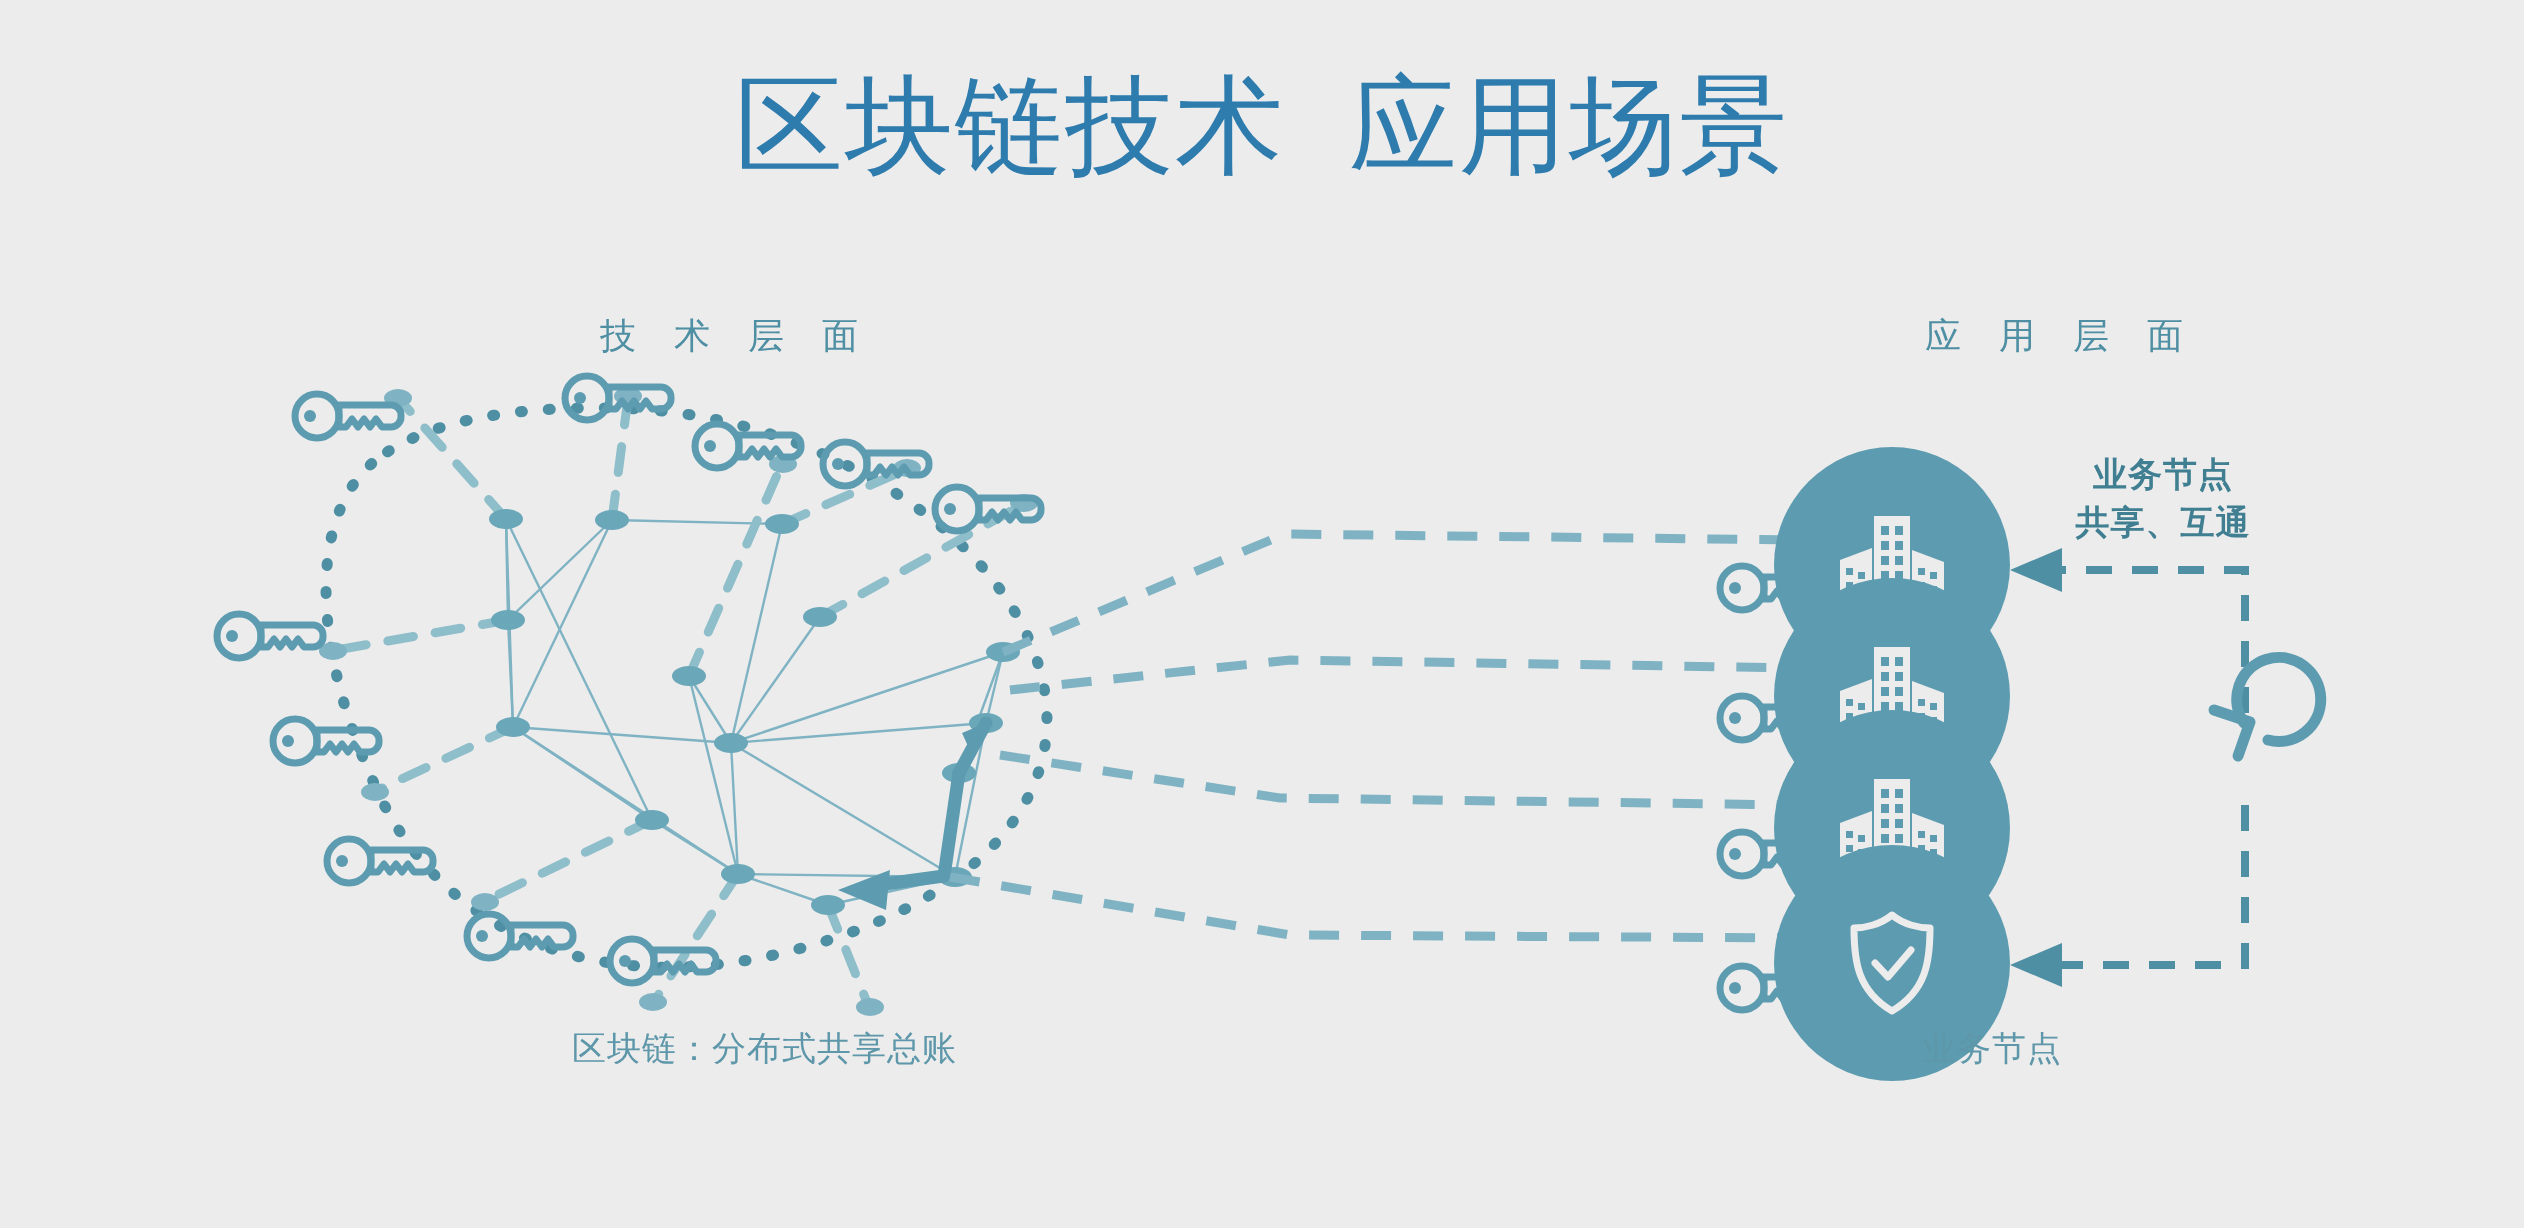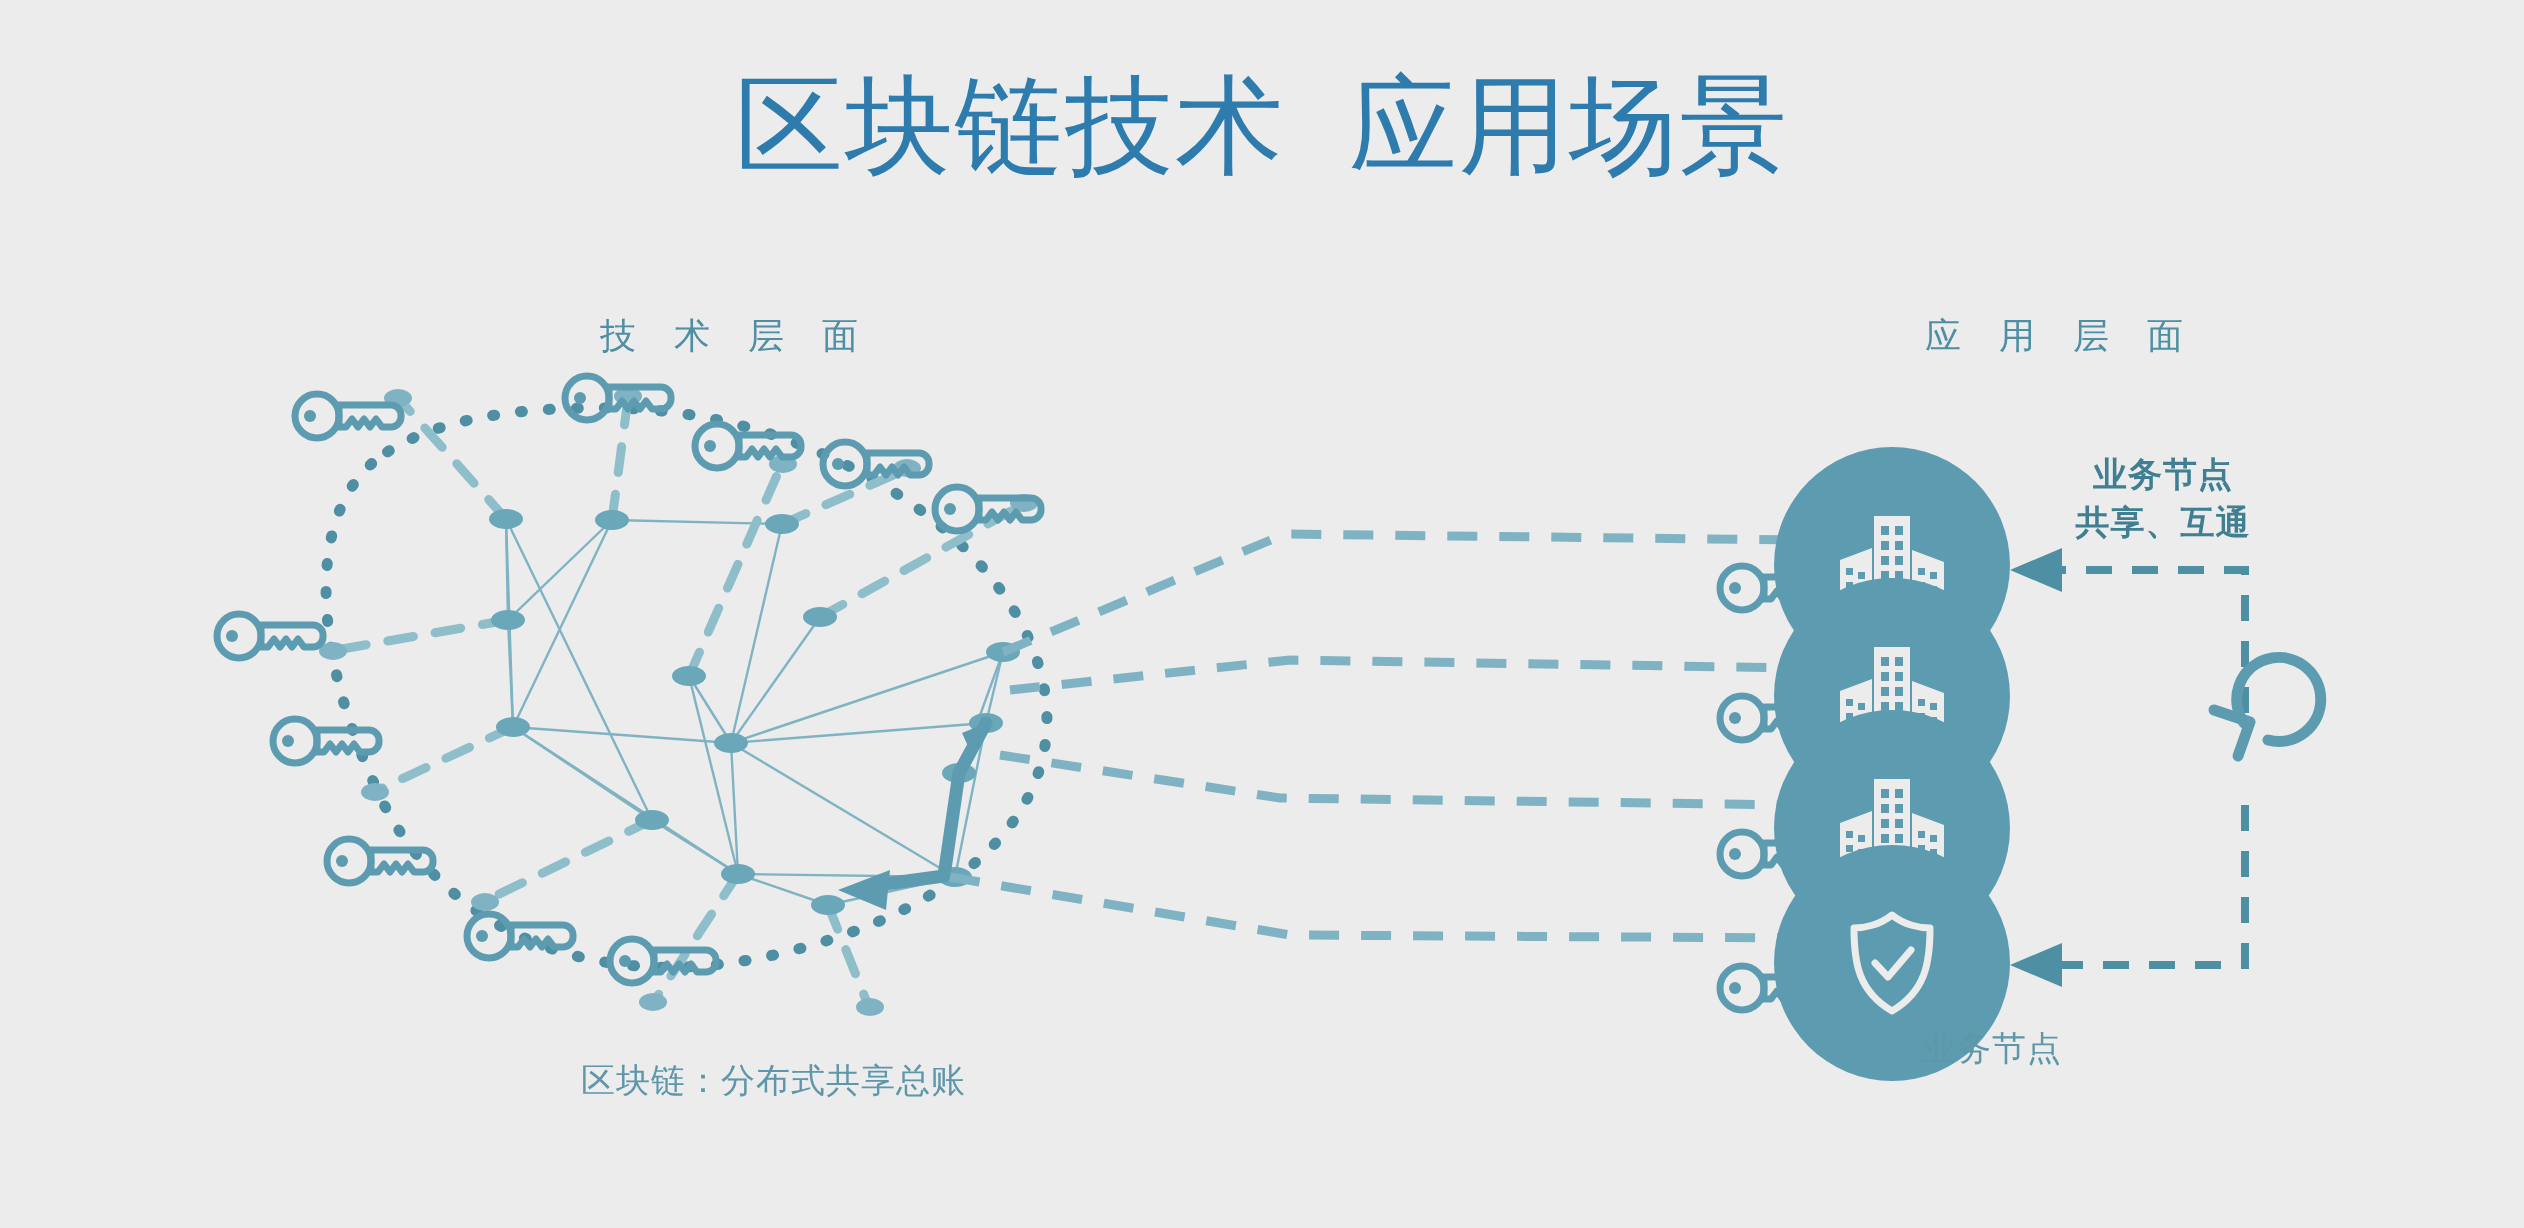--- a/index.html
+++ b/index.html
@@ -52,21 +52,21 @@
   .label-tech { left: 600px; top: 312px; }
   .label-app  { left: 1925px; top: 312px; }
   .caption {
     position: absolute;
     font-size: 34px;
     letter-spacing: 1px;
     color: #5d97a9;
     white-space: nowrap;
     z-index: 20;
   }
-  .caption-chain { left: 572px; top: 1058px; margin-left: 9px; }
+  .caption-chain { left: 572px; top: 1026px; }
   .caption-node  { left: 1922px; top: 1026px; }
   .callout {
     position: absolute;
     left: 2048px;
     top: 450px;
     width: 230px;
     text-align: center;
     font-size: 34px;
     line-height: 1.42;
     font-weight: bold;

